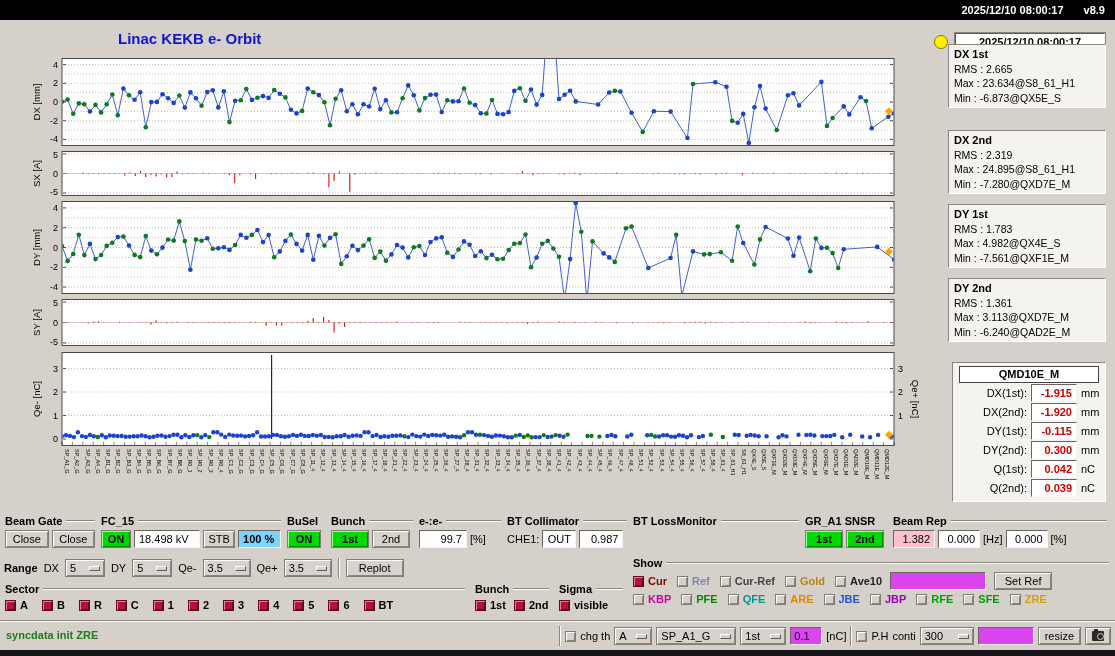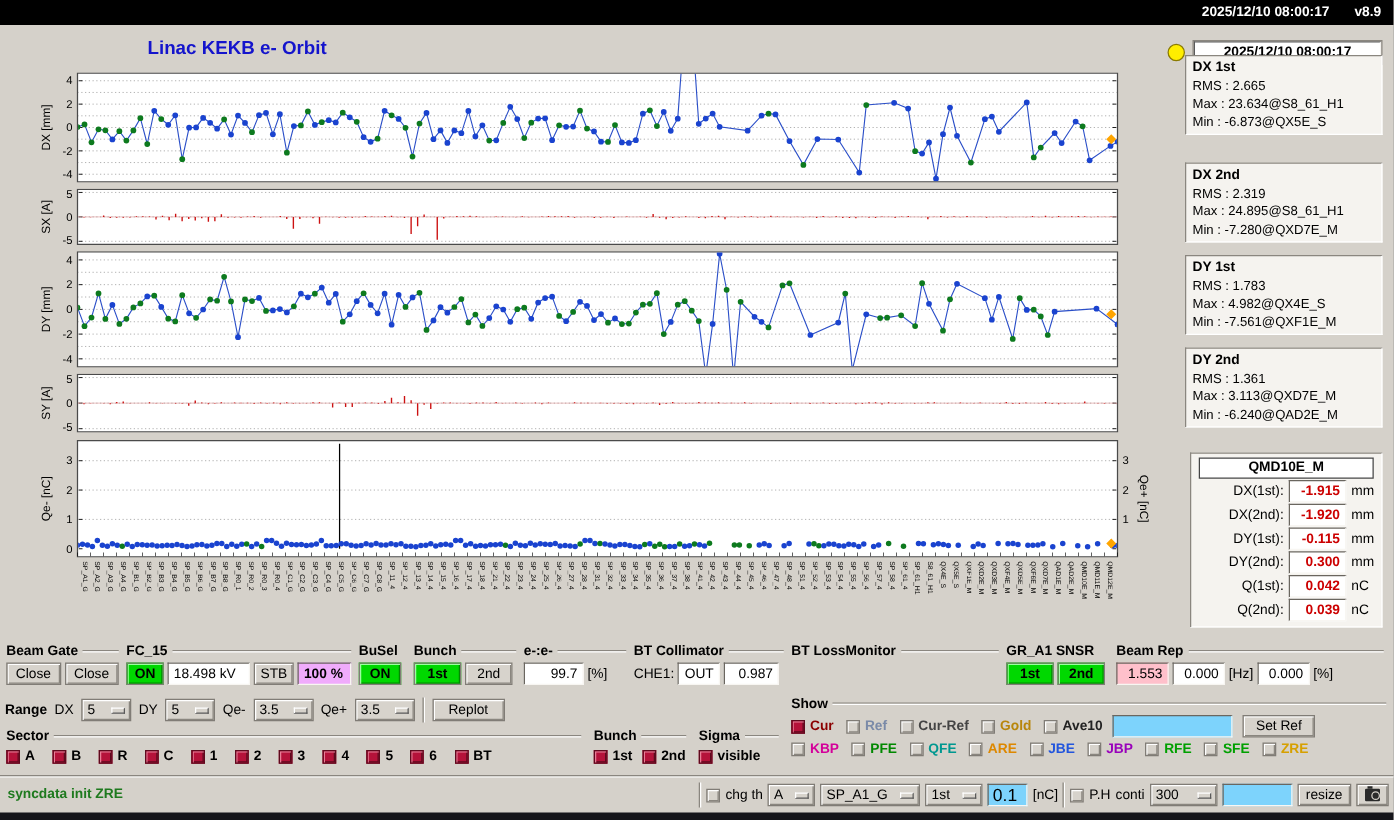--- a/index.html
+++ b/index.html
@@ -38,23 +38,23 @@
   .bpm { position:absolute; top:0; height:57px; writing-mode:vertical-rl;
          font-size:5.5px; line-height:6px; color:#000; overflow:hidden; }
 
   .btn { display:inline-flex; align-items:center; justify-content:center; height:18px; padding:0 6px;
          background:#d7d3cc; border:1px solid #807c76; font-family:inherit; font-size:11px; color:#000;
          box-shadow: inset 1px 1px 0 #ffffff, inset -1px -1px 0 #8a867f; }
   .btn.green { background:#00d800; font-weight:bold; box-shadow: inset 1px 1px 0 #9dffa0, inset -1px -1px 0 #008a00; }
   .field { display:inline-flex; align-items:center; height:18px; padding:0 4px; background:#fff;
            border:1px solid; border-color:#6a665f #f8f6f2 #f8f6f2 #6a665f; }
   .field.pink  { background:#ffc0cb; }
-  .field.green { background:#f0abfc; font-weight:bold; }
-  .txt { height:18px; border:1px solid; border-color:#6a665f #f8f6f2 #f8f6f2 #6a665f; background:#7dd3fc;
-         font-family:inherit; font-size:14px; padding:0 3px; }
+  .field.green { background:#7dd3fc; font-weight:bold; }
+  .txt { height:18px; border:1px solid; border-color:#6a665f #f8f6f2 #f8f6f2 #6a665f; background:#d946ef;
+         font-family:inherit; font-size:11px; padding:0 3px; }
 
   .opt { display:inline-flex; align-items:center; justify-content:space-between; height:18px; padding:0 4px;
          background:#d7d3cc; border:1px solid #807c76; font-family:inherit; font-size:11px;
          box-shadow: inset 1px 1px 0 #ffffff, inset -1px -1px 0 #8a867f; }
   .dash { width:11px; height:5px; background:#d7d3cc; border:1px solid; border-color:#fff #5a5a5a #5a5a5a #fff; margin-left:5px; }
 
   .cb { display:inline-block; width:11px; height:11px; background:#d7d3cc; border:1px solid #807c76;
         box-shadow: inset 1px 1px 0 #ffffff, inset -1px -1px 0 #8a867f; flex:none; }
   .cb.red { background:#b5123a; border-color:#5e0a1e;
             box-shadow: inset 1px 1px 0 #e87d96, inset -1px -1px 0 #5e0a1e; }
@@ -1301,21 +1301,21 @@
         <button class="btn green" style="width:38px">1st</button>
         <button class="btn green" style="width:38px">2nd</button>
       </div>
     </div>
     <div class="grp" style="width:220px">
       <div class="ghd">
           <span>Beam Rep</span>
           <span class="grule"></span>
         </div>
       <div class="grow">
-        <span class="field pink" style="width:42px; justify-content:flex-end">1.553</span>
+        <span class="field pink" style="width:42px; justify-content:flex-end">1.382</span>
         <span class="field" style="width:42px; justify-content:flex-end">0.000</span>
         <span>[Hz]</span>
         <span class="field" style="width:42px; justify-content:flex-end">0.000</span>
         <span>[%]</span>
       </div>
     </div>
   </div>
 
   <div class="rangebar">
     <b>Range</b>

